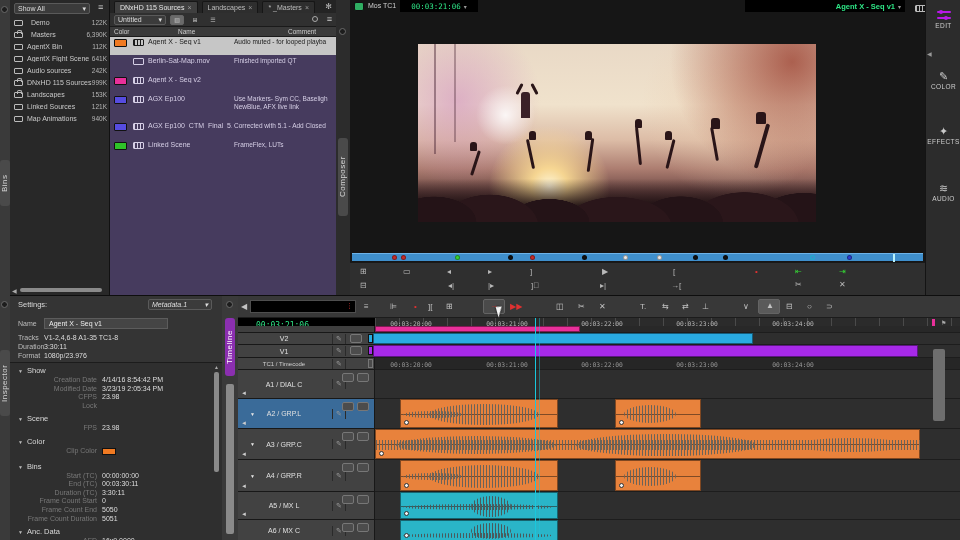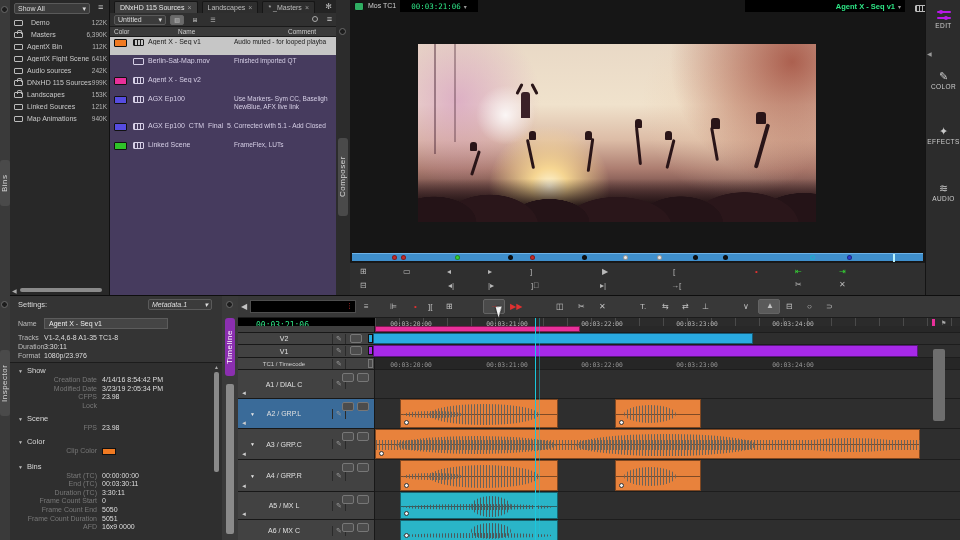--- a/index.html
+++ b/index.html
@@ -453,20 +453,24 @@
           <span class="v">0</span>
         </div>
       <div class="ins-row">
           <span class="l">Frame Count End</span>
           <span class="v">5050</span>
         </div>
       <div class="ins-row">
           <span class="l">Frame Count Duration</span>
           <span class="v">5051</span>
         </div>
+      <div class="ins-sec" style="margin-top:4px;">
+          <span class="tri">▼</span>
+          <span>Anc. Data</span>
+        </div>
       <div class="ins-row">
           <span class="l">AFD</span>
           <span class="v">16x9 0000</span>
         </div>
 
     </div>
     <div class="abs" style="right:3px;top:68px;font-size:5px;color:#aaa;">▲</div>
     <div class="abs scrollbar-v" style="right:3px;top:76px;width:5px;height:100px;"></div>
   </div>
 

